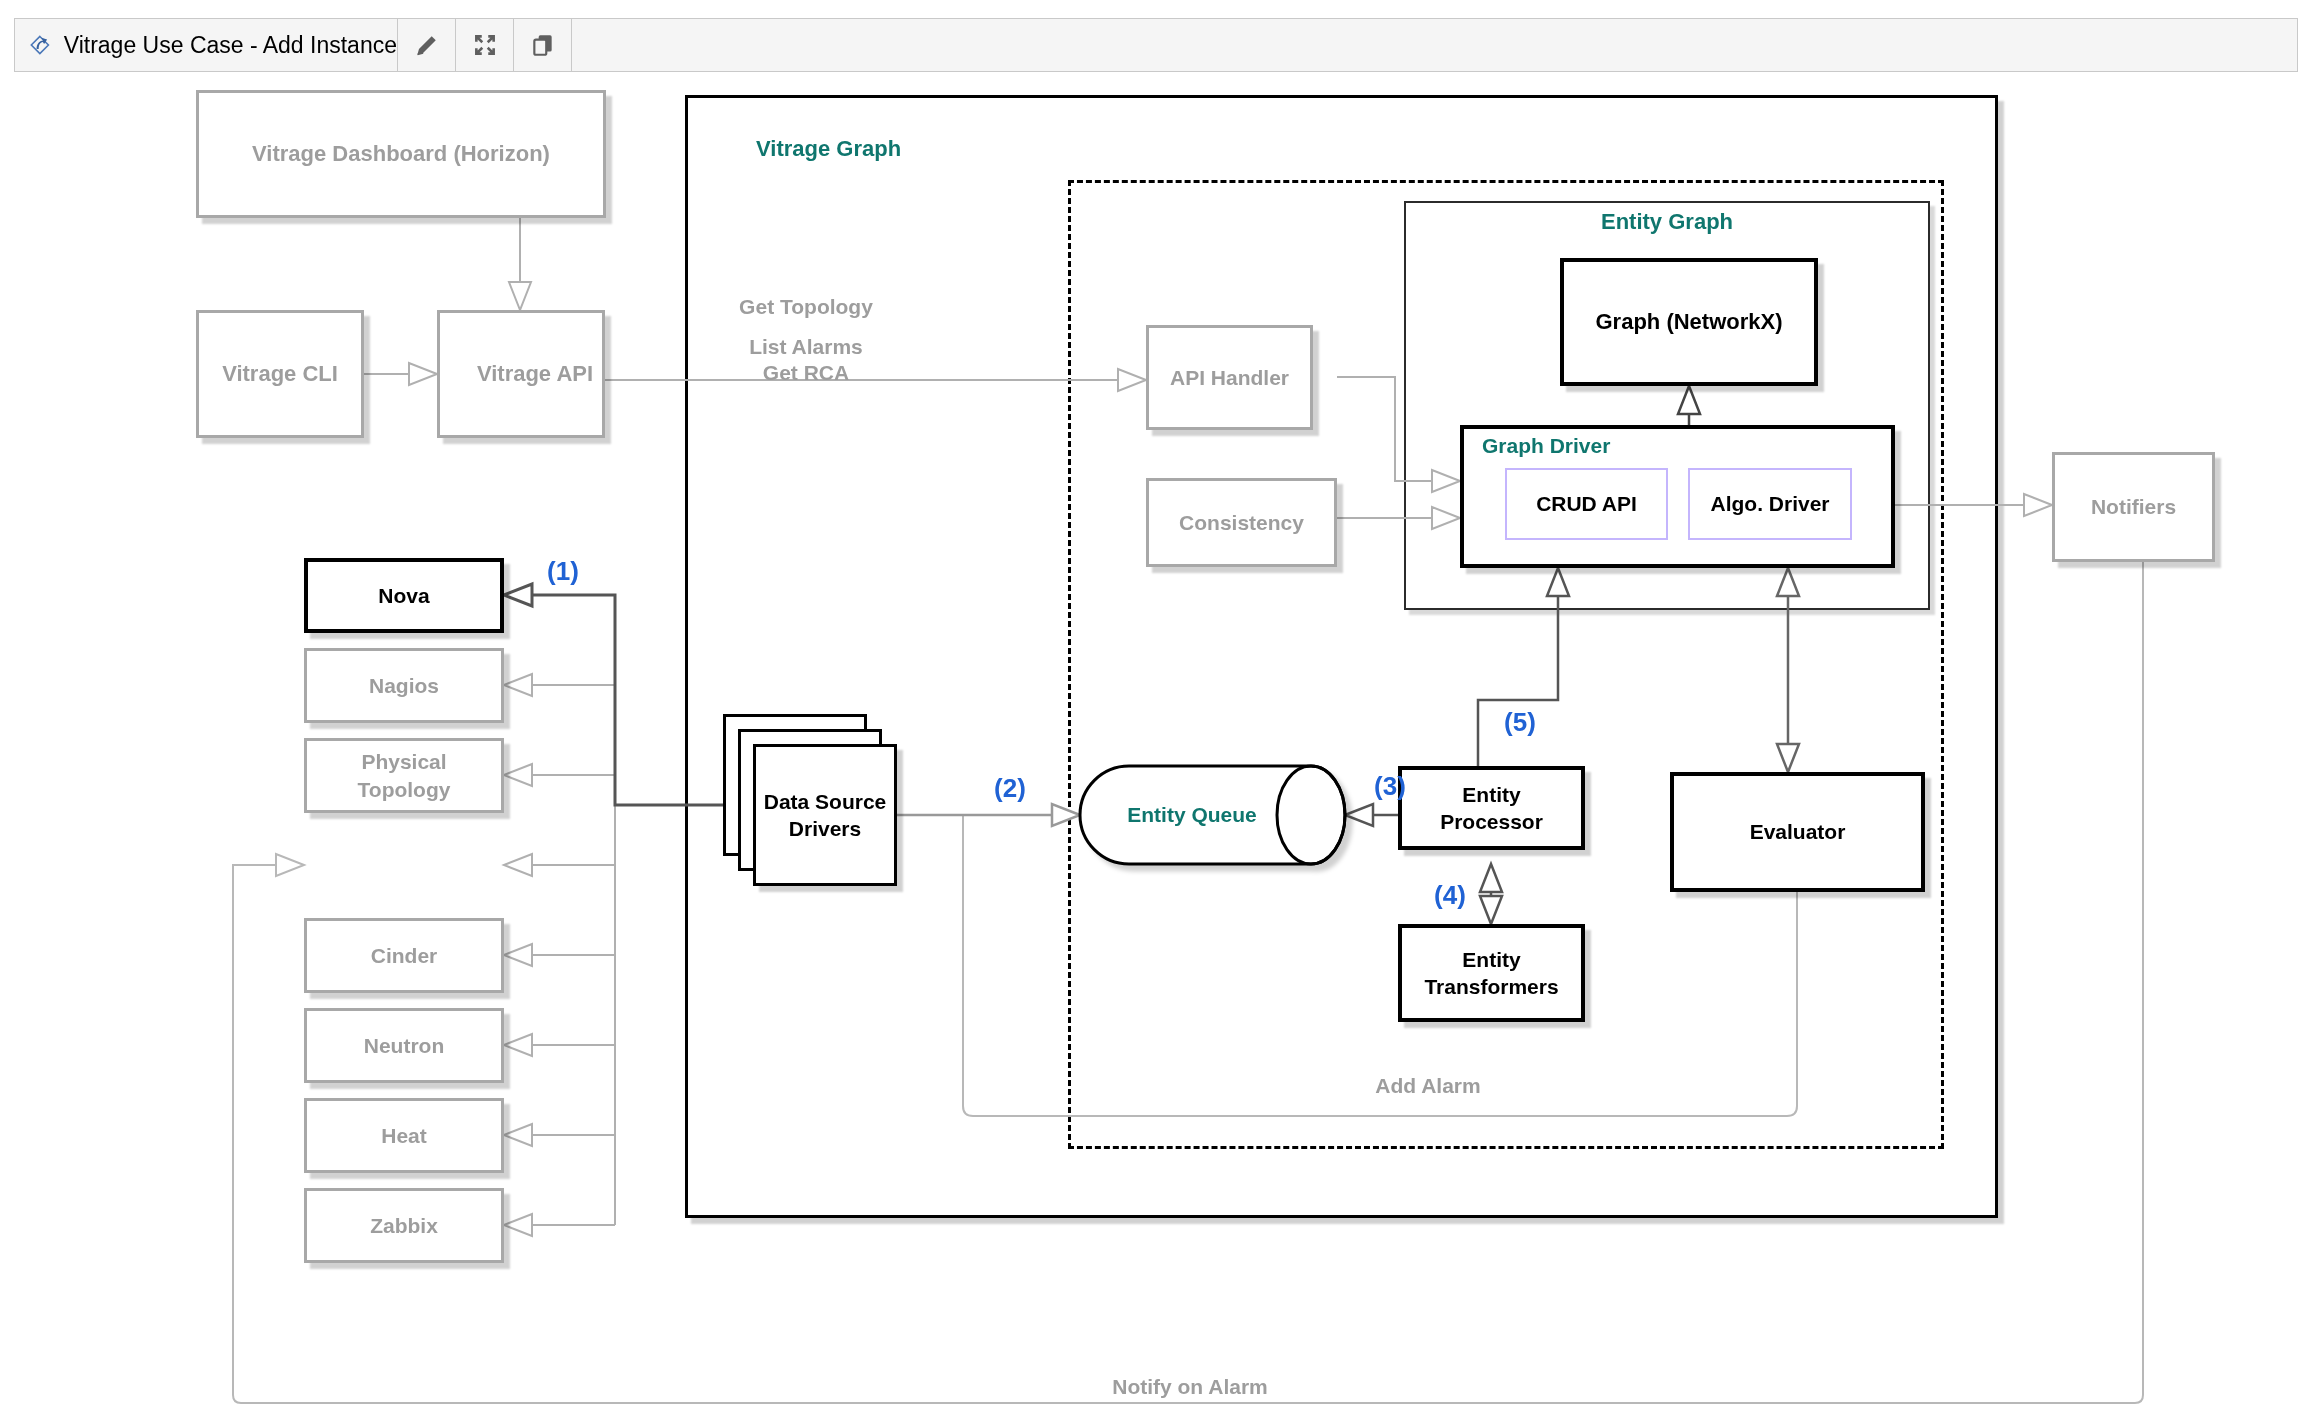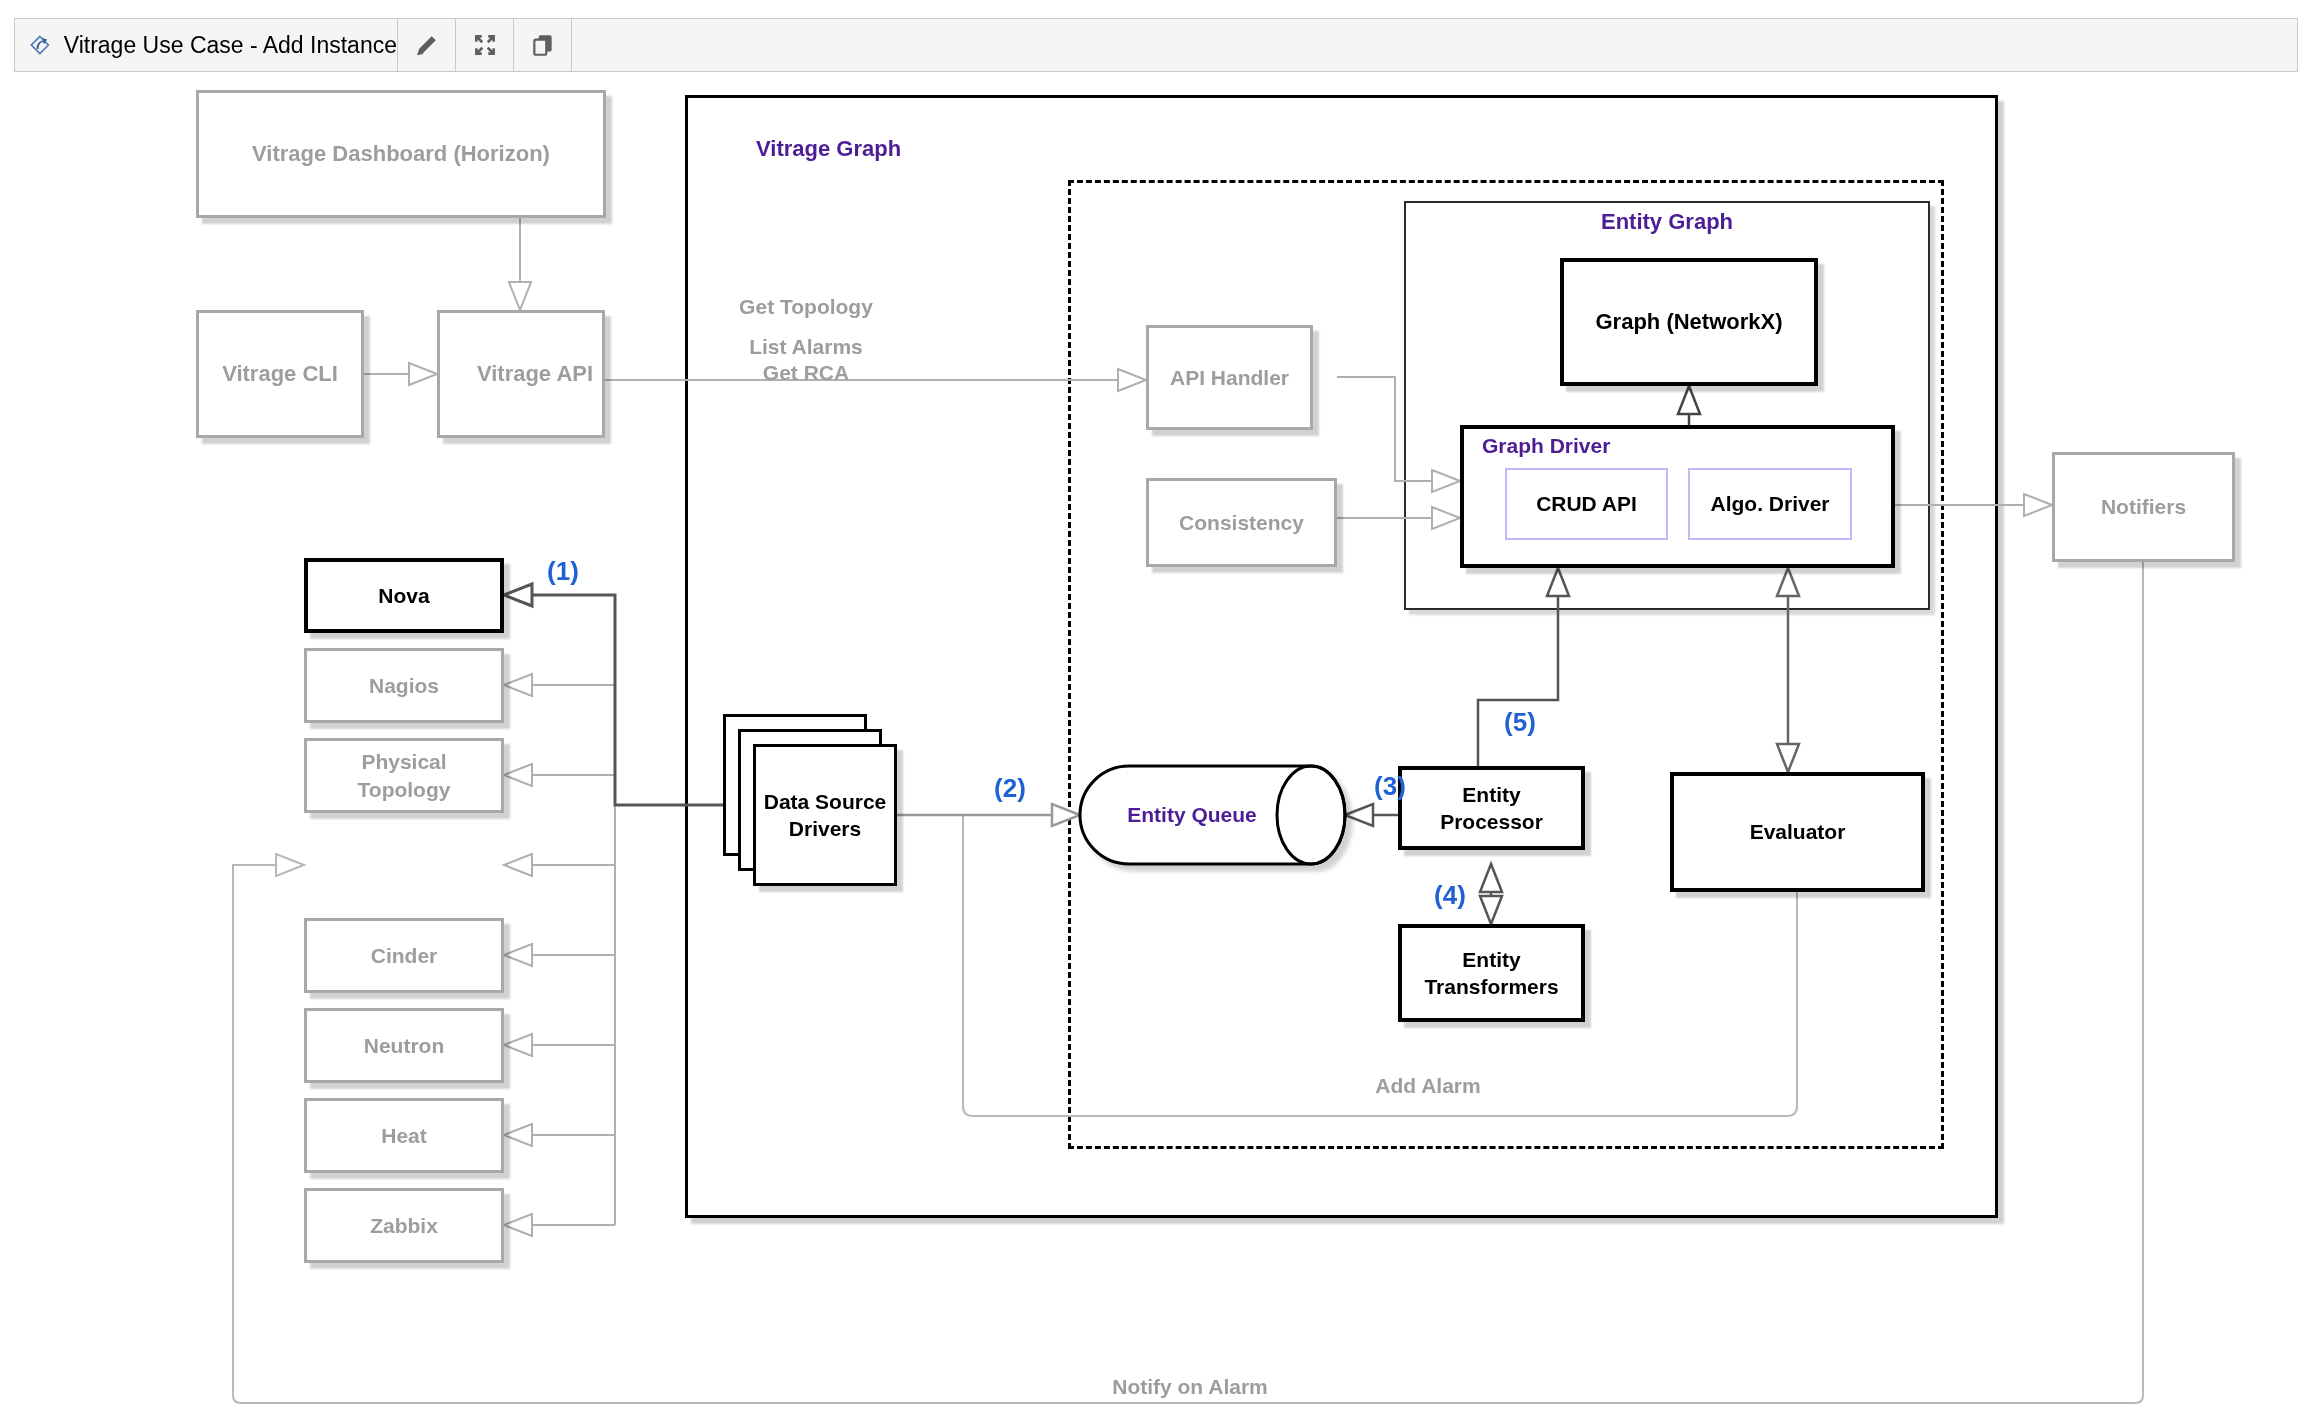--- a/index.html
+++ b/index.html
@@ -22,21 +22,21 @@
      font-size:21px;line-height:1.3;z-index:3;}
   .g{border:3px solid #a8a8a8;color:#9d9d9d;box-shadow:6px 6px 2px rgba(0,0,0,0.18);}
   .k3{border:3px solid #000;color:#000;box-shadow:6px 6px 2px rgba(0,0,0,0.18);}
   .k4{border:4px solid #000;color:#000;box-shadow:6px 6px 2px rgba(0,0,0,0.18);}
   .k2{border:2px solid #c4b5fd;color:#000;}
   .container{z-index:1;}
   .noshadow{box-shadow:none;}
   .wires{position:absolute;left:0;top:0;z-index:2;}
   .lbl{position:absolute;font-weight:bold;white-space:nowrap;z-index:6;}
   .lbl.gray{color:#9d9d9d;font-size:21px;}
-  .lbl.black{color:#4c1d95;font-size:22px;}
+  .lbl.black{color:#0f766e;font-size:22px;}
   .lbl.blue{color:#2062d4;font-size:26px;}
   .center{transform:translate(-50%,-50%);}
   .stack{border:3px solid #000;background:#fff;position:absolute;box-sizing:border-box;}
 </style>
 </head>
 <body>
 
 <div class="stage">
 
   <div class="toolbar">
@@ -184,21 +184,21 @@
     </div>
   <div class="b g" style="left:437px;top:310px;width:168px;height:128px;font-size:22px;padding-left:28px;">
       <span>Vitrage API</span>
     </div>
   <div class="b g" style="left:1146px;top:325px;width:167px;height:105px;text-align:center;">
       <span>API Handler</span>
     </div>
   <div class="b g" style="left:1146px;top:478px;width:191px;height:89px;">
       <span>Consistency</span>
     </div>
-  <div class="b g" style="left:2052px;top:452px;width:183px;height:110px;">
+  <div class="b g" style="left:2052px;top:452px;width:163px;height:110px;">
       <span>Notifiers</span>
     </div>
 
   <div class="b k4" style="left:304px;top:558px;width:200px;height:75px;">
       <span>Nova</span>
     </div>
   <div class="b g" style="left:304px;top:648px;width:200px;height:75px;">
       <span>Nagios</span>
     </div>
   <div class="b g" style="left:304px;top:738px;width:200px;height:75px;padding:0 28px;">

